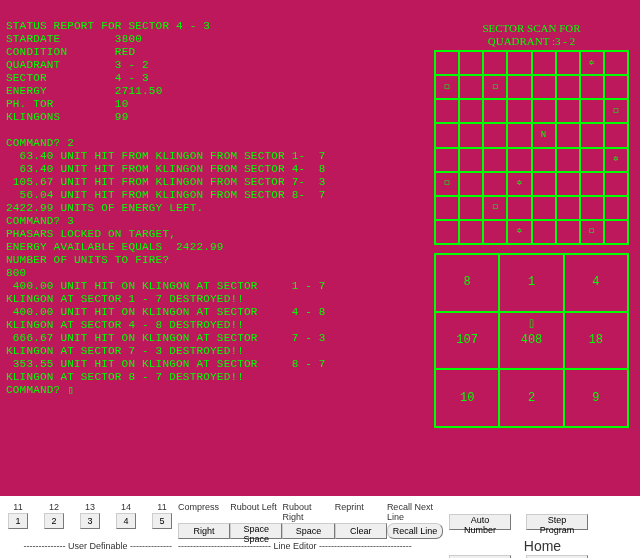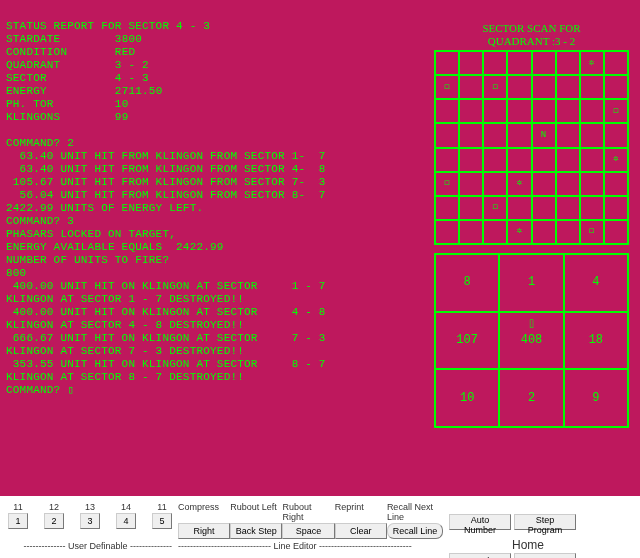--- a/index.html
+++ b/index.html
@@ -132,24 +132,24 @@
     margin:1px 0;
   }
   .rbox {
     display:flex;
     flex-direction:column;
     gap:1px;
     padding-top:12px;
     align-items:flex-start;
     width:128px;
   }
-  .rbox .row { display:flex; gap:3px; }
+  .rbox .row { display:flex; gap:15px; }
   .rbox button { width:62px; }
   .rbox .lblrow { display:flex; }
-  .rbox .lblrow .lbl { width:63px; text-align:left; font-size:12px; color:#333; padding-right:2px; }
+  .rbox .lblrow .lbl { width:63px; text-align:center; font-size:14px; color:#333; padding-right:2px; }
 </style>
 </head>
 <body>
 
 <div class="terminal">
   <div class="term-left"><span>STATUS REPORT FOR SECTOR 4 - 3</span>
 <span>STARDATE</span>        <span>3800</span>
 <span>CONDITION</span>       <span>RED</span>
 <span>QUADRANT</span>        <span>3 - 2</span>
 <span>SECTOR</span>          <span>4 - 3</span>
@@ -320,21 +320,21 @@
   <div class="editbox">
     <div class="ed-row" id="ed-labels">
         <span class="lbl">Compress</span>
         <span class="lbl">Rubout Left</span>
         <span class="lbl">Rubout Right</span>
         <span class="lbl">Reprint</span>
         <span class="lbl" style="width: 57px;">Recall Next Line</span>
       </div>
     <div class="ed-row" id="ed-buttons">
         <button>Right</button>
-        <button>Back Step</button>
+        <button>Space Space</button>
         <button>Space</button>
         <button>Clear</button>
         <button class="recall-btn">Recall Line</button>
       </div>
     <div class="ed-sep">------------------------------- Line Editor -------------------------------</div>
   </div>
 
   <div class="rbox">
     <div class="row">
       <button>Auto Number</button>

